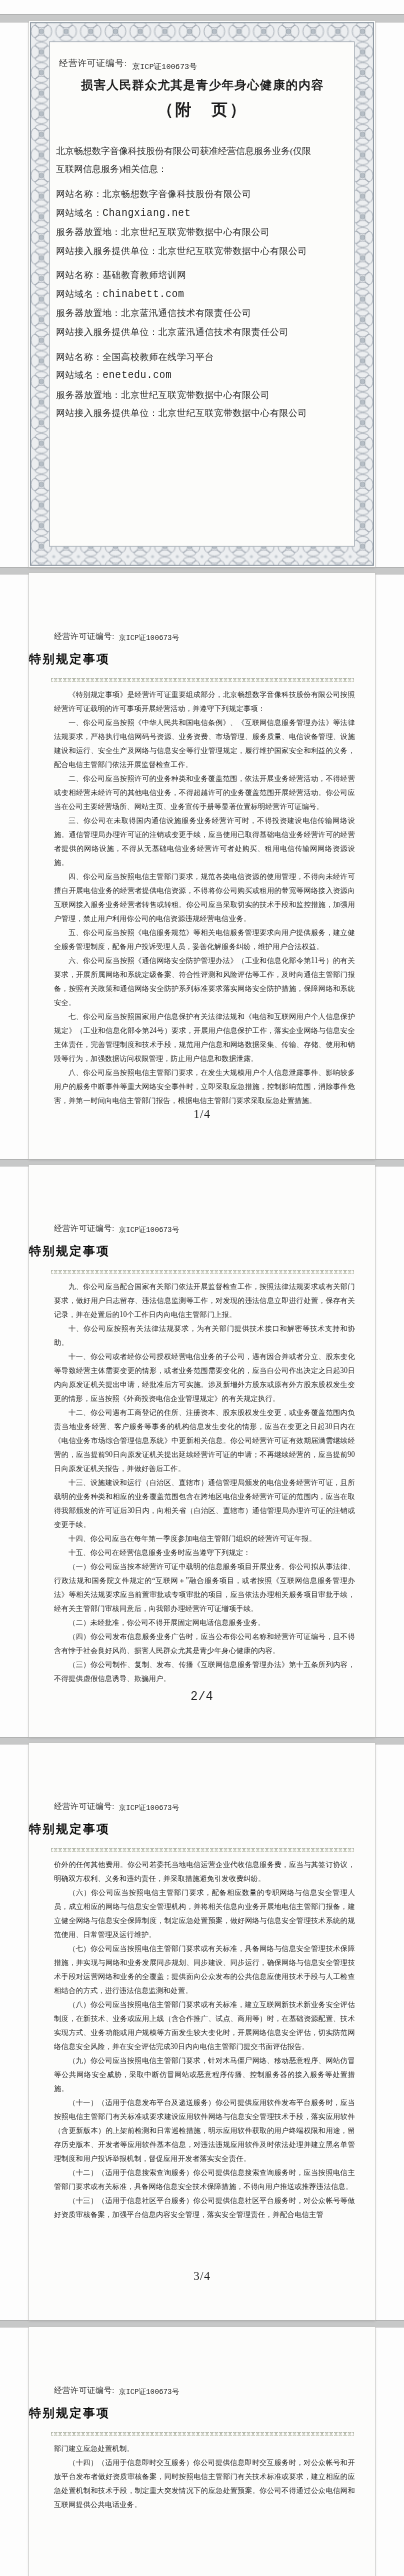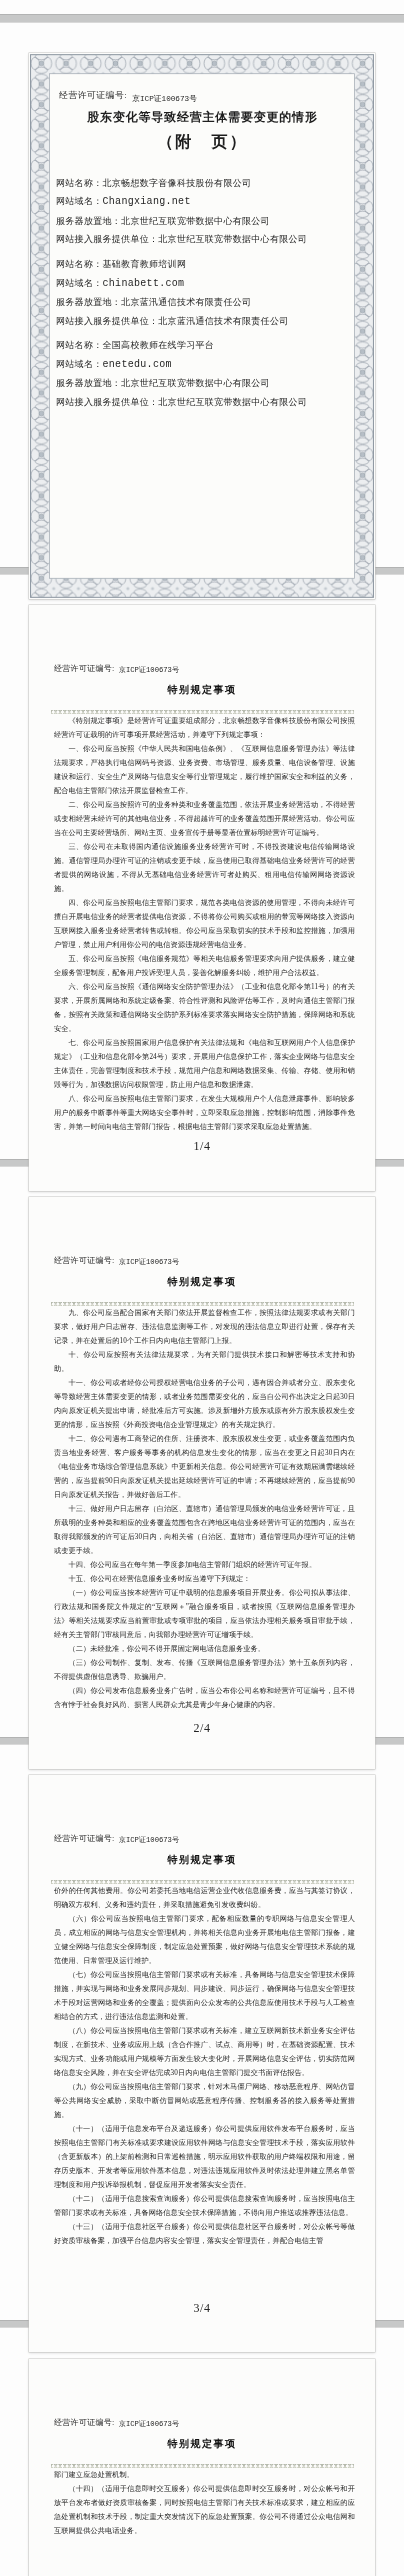--- a/index.html
+++ b/index.html
@@ -1,47 +1,47 @@
 <!DOCTYPE html>
 <html style="font-size:8.2px"><head>
 <meta charset="utf-8">
 <style>
   html,body{margin:0;padding:0;}
   body{width:405px;background:#ffffff;font-family:"Liberation Serif","DejaVu Serif",serif;}
   .canvas{position:relative;width:405px;height:2873px;background:#fdfdfd;overflow:hidden;}
   .gap{position:absolute;left:0;width:405px;height:6.2px;background:#c7c8c8;border-top:0.5px solid #b2b3b3;border-bottom:0.5px solid #d9d9d9;}
-  .sheet{position:absolute;left:29px;width:346px;background:#fcfcfb;box-shadow:0 0 0 0.5px #c5c5c3,0 1px 2.6px rgba(0,0,0,.16);margin-top:32px;}
+  .sheet{position:absolute;left:29px;width:346px;background:#fcfcfb;box-shadow:0 0 0 0.5px #c5c5c3,0 1px 2.6px rgba(0,0,0,.16);}
 
   
   .cert-frame{position:absolute;inset:0;}
   .cert-content{position:absolute;left:27px;right:26px;top:24px;bottom:24px;color:#1e1e1e;}
   .cert-number-row{margin:13.4px 0 0 3.1px;display:flex;align-items:flex-start;}
   .cert-number-label{font-size:8.8px;letter-spacing:0.5px;}
   .cert-number-value{font-family:"Liberation Mono","DejaVu Sans Mono",monospace;font-size:7.7px;margin-left:5.2px;transform:translateY(3.6px);}
   .cert-title{text-align:center;font-size:12px;font-weight:bold;letter-spacing:0.8px;margin-top:7.2px;}
   .cert-annex{text-align:center;font-size:16px;font-weight:bold;letter-spacing:2.1px;margin-top:6.2px;}
   .cert-body{margin-top:20.6px;font-size:9px;line-height:18.5px;width:262px;}
   .cert-intro{margin-bottom:5.2px;}
   .site-group{margin-top:6.2px;}
   .site-row .lab{letter-spacing:0.3px;}
   .site-row .val{letter-spacing:0.3px;}
   .site-row .mono{font-family:"Liberation Mono","DejaVu Sans Mono",monospace;font-size:10px;}
 
   
   .prov-header{position:absolute;top:58px;left:25px;display:flex;align-items:flex-start;}
   .prov-number-label{font-size:8px;letter-spacing:0.3px;color:#1d1d1d;}
   .prov-number-value{font-family:"Liberation Mono","DejaVu Sans Mono",monospace;font-size:7.2px;margin-left:4.1px;transform:translateY(2.1px);color:#1d1d1d;}
-  .prov-title{position:absolute;top:78px;left:0;right:0;text-align:center;font-size:10px;font-weight:bold;letter-spacing:1.5px;color:#111;}
+  .prov-title{position:absolute;top:78px;left:0;right:0;font-size:12px;font-weight:bold;letter-spacing:1.5px;color:#111;}
   .wavy{position:absolute;top:105px;left:21.6px;right:20.6px;height:3.6px;opacity:.85;
         background-image:linear-gradient(135deg,#a9ae9f 25%,transparent 25%),
                          linear-gradient(225deg,#a9ae9f 25%,transparent 25%),
                          linear-gradient(315deg,#c3c6b8 25%,transparent 25%),
                          linear-gradient(45deg,#c3c6b8 25%,transparent 25%);
         background-size:4.6px 3.6px;}
-  .prov-body{position:absolute;top:109px;left:25px;width:301px;color:#222;}
+  .prov-body{position:absolute;top:115px;left:25px;width:301px;color:#222;}
   .prov-body p{margin:0;font-size:7.2px;line-height:14px;text-align:justify;text-indent:2em;letter-spacing:0.1px;}
   .prov-body p.cont{text-indent:0;}
   .page-num{position:absolute;left:0;right:0;text-align:center;font-size:12px;color:#222;letter-spacing:0.5px;}
 </style>
 </head>
 <body>
 
 <div class="canvas">
 
   <div class="gap" style="top:14.4px;"></div>
@@ -70,24 +70,25 @@
       </defs>
       <rect x="3" y="3" width="666" height="1054" fill="url(#gp)" stroke="#8e98a2" stroke-width="2"></rect>
       <rect x="40" y="40" width="592" height="980" fill="#fcfcfa" stroke="#a6aeb6" stroke-width="1.5"></rect>
     </svg>
 
     <div class="cert-content">
       <div class="cert-number-row">
         <span class="cert-number-label">经营许可证编号:</span>
         <span class="cert-number-value">京ICP证100673号</span>
       </div>
-      <div class="cert-title">股东变化等导致经营主体需要变更的情形</div>
+      <div class="cert-title">损害人民群众尤其是青少年身心健康的内容</div>
       <div class="cert-annex">（附　页）</div>
 
       <div class="cert-body">
+        <div class="cert-intro">北京畅想数字音像科技股份有限公司获准经营信息服务业务(仅限互联网信息服务)相关信息：</div>
 
         <div class="site-group">
           <div class="site-row"><span class="lab">网站名称：</span><span class="val">北京畅想数字音像科技股份有限公司</span></div>
           <div class="site-row"><span class="lab">网站域名：</span><span class="val mono">Changxiang.net</span></div>
           <div class="site-row"><span class="lab">服务器放置地：</span><span class="val">北京世纪互联宽带数据中心有限公司</span></div>
           <div class="site-row"><span class="lab">网站接入服务提供单位：</span><span class="val">北京世纪互联宽带数据中心有限公司</span></div>
         </div>
 
         <div class="site-group">
           <div class="site-row"><span class="lab">网站名称：</span><span class="val">基础教育教师培训网</span></div>
@@ -132,29 +133,29 @@
       <span class="prov-number-label">经营许可证编号:</span>
       <span class="prov-number-value">京ICP证100673号</span>
     </div>
     <div class="prov-title">特别规定事项</div>
     <div class="wavy"></div>
     <div class="prov-body">
       <p>九、你公司应当配合国家有关部门依法开展监督检查工作，按照法律法规要求或有关部门要求，做好用户日志留存、违法信息监测等工作，对发现的违法信息立即进行处置，保存有关记录，并在处置后的10个工作日内向电信主管部门上报。</p>
       <p>十、你公司应按照有关法律法规要求，为有关部门提供技术接口和解密等技术支持和协助。</p>
       <p>十一、你公司或者经你公司授权经营电信业务的子公司，遇有因合并或者分立、股东变化等导致经营主体需要变更的情形，或者业务范围需要变化的，应当自公司作出决定之日起30日内向原发证机关提出申请，经批准后方可实施。涉及新增外方股东或原有外方股东股权发生变更的情形，应当按照《外商投资电信企业管理规定》的有关规定执行。</p>
       <p>十二、你公司遇有工商登记的住所、注册资本、股东股权发生变更，或业务覆盖范围内负责当地业务经营、客户服务等事务的机构信息发生变化的情形，应当在变更之日起30日内在《电信业务市场综合管理信息系统》中更新相关信息。你公司经营许可证有效期届满需继续经营的，应当提前90日向原发证机关提出延续经营许可证的申请；不再继续经营的，应当提前90日向原发证机关报告，并做好善后工作。</p>
-      <p>十三、做好用户日志留存（自治区、直辖市）通信管理局颁发的电信业务经营许可证，且所载明的业务种类和相应的业务覆盖范围包含在跨地区电信业务经营许可证的范围内，应当在取得我部颁发的许可证后30日内，向相关省（自治区、直辖市）通信管理局办理许可证的注销或变更手续。</p>
+      <p>十三、设施建设和运行（自治区、直辖市）通信管理局颁发的电信业务经营许可证，且所载明的业务种类和相应的业务覆盖范围包含在跨地区电信业务经营许可证的范围内，应当在取得我部颁发的许可证后30日内，向相关省（自治区、直辖市）通信管理局办理许可证的注销或变更手续。</p>
       <p>十四、你公司应当在每年第一季度参加电信主管部门组织的经营许可证年报。</p>
       <p>十五、你公司在经营信息服务业务时应当遵守下列规定：</p>
       <p>（一）你公司应当按本经营许可证中载明的信息服务项目开展业务。你公司拟从事法律、行政法规和国务院文件规定的“互联网＋”融合服务项目，或者按照《互联网信息服务管理办法》等相关法规要求应当前置审批或专项审批的项目，应当依法办理相关服务项目审批手续，经有关主管部门审核同意后，向我部办理经营许可证增项手续。</p>
       <p>（二）未经批准，你公司不得开展固定网电话信息服务业务。</p>
+      <p>（四）你公司发布信息服务业务广告时，应当公布你公司名称和经营许可证编号，且不得含有悖于社会良好风尚、损害人民群众尤其是青少年身心健康的内容。</p>
       <p>（三）你公司制作、复制、发布、传播《互联网信息服务管理办法》第十五条所列内容，不得提供虚假信息诱导、欺骗用户。</p>
-      <p>（四）你公司发布信息服务业务广告时，应当公布你公司名称和经营许可证编号，且不得含有悖于社会良好风尚、损害人民群众尤其是青少年身心健康的内容。</p>
     </div>
-    <div class="page-num" style="bottom:33px;">2/4</div>
+    <div class="page-num" style="bottom:33px;font-family:Liberation Mono, monospace;">2/4</div>
   </div>
 
   <div class="sheet" style="top:1743px;height:577px;">
     <div class="prov-header">
       <span class="prov-number-label">经营许可证编号:</span>
       <span class="prov-number-value">京ICP证100673号</span>
     </div>
     <div class="prov-title">特别规定事项</div>
     <div class="wavy"></div>
     <div class="prov-body">

